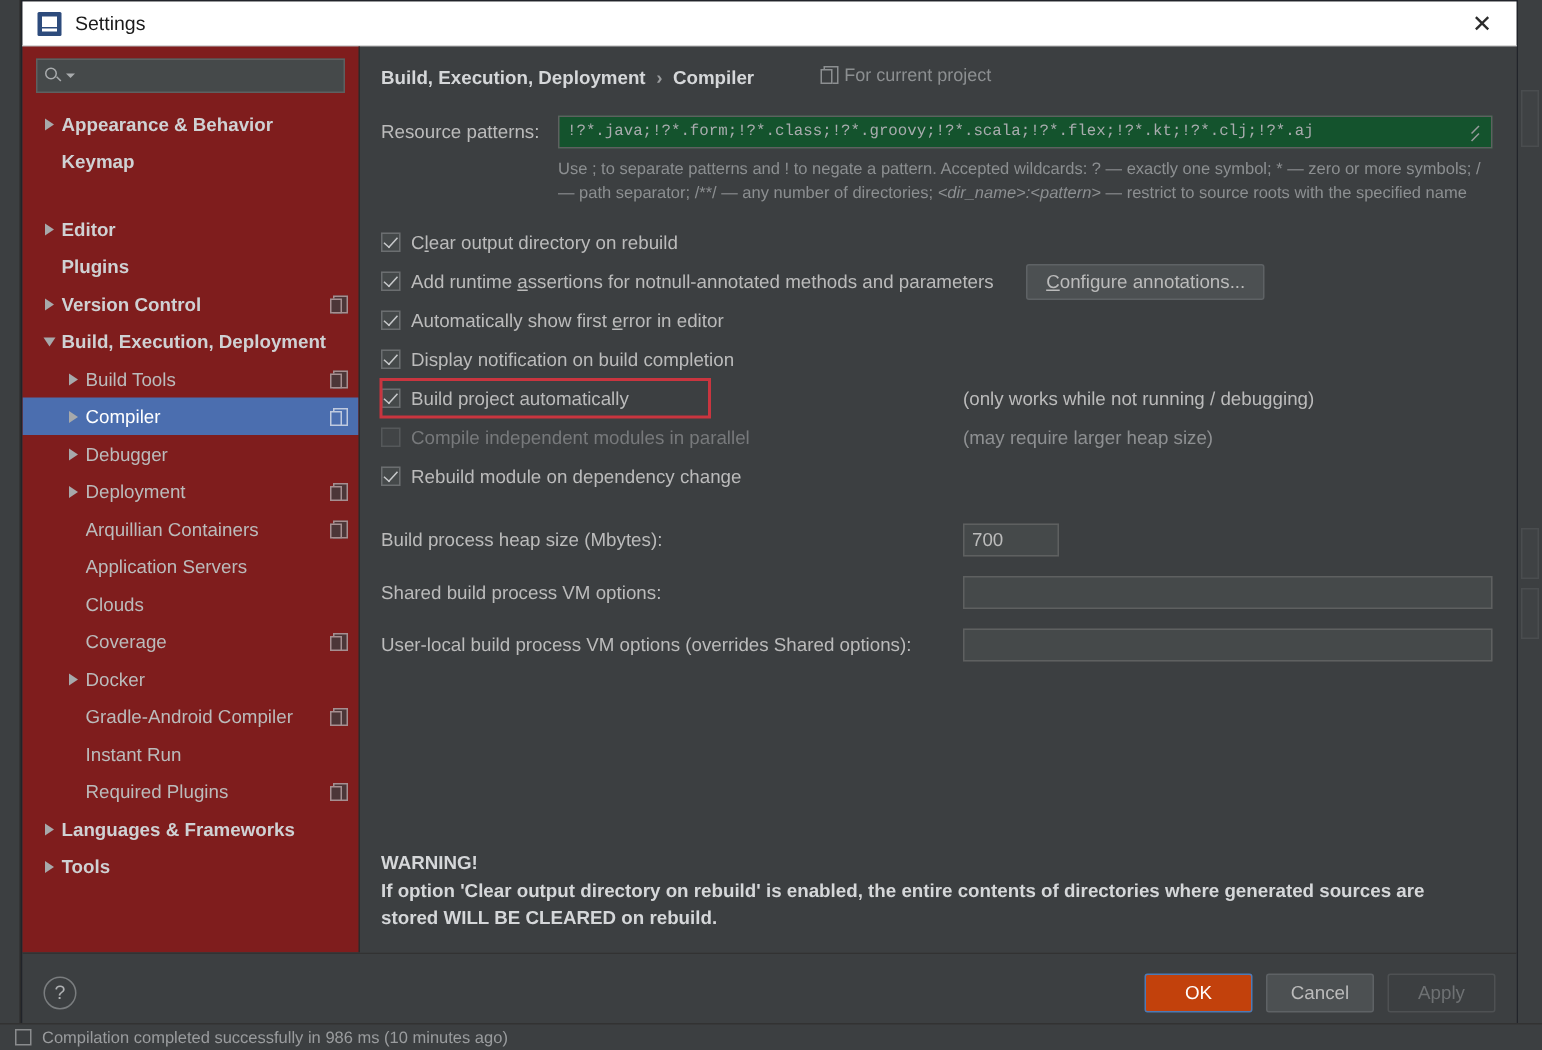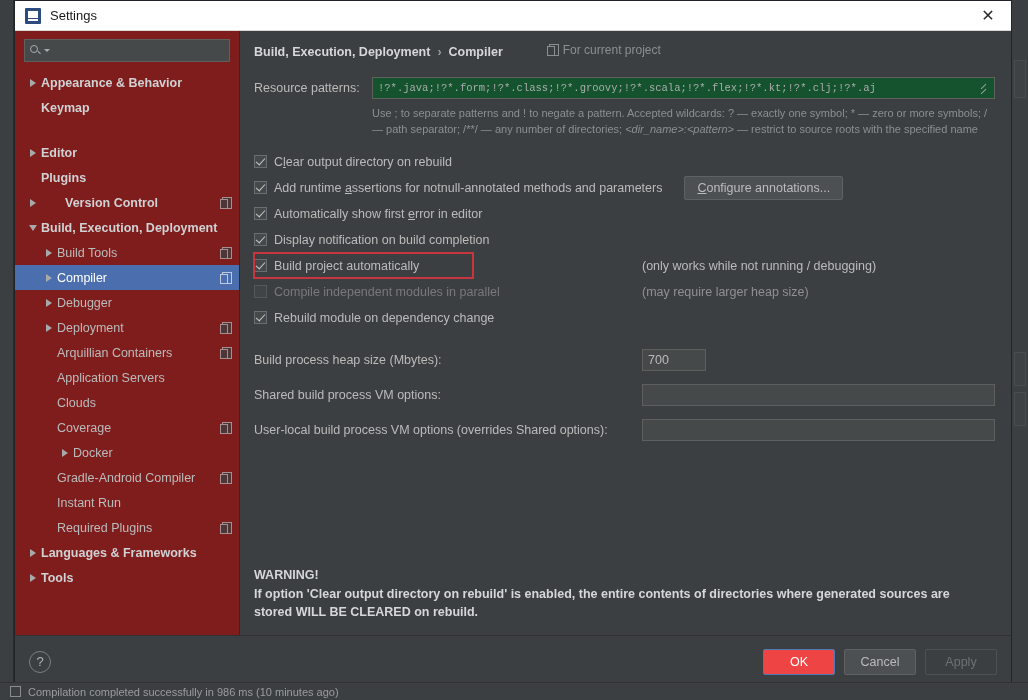--- a/index.html
+++ b/index.html
@@ -288,21 +288,21 @@
     display: flex; align-items: center; justify-content: center;
     font-size: 13px; cursor: pointer; flex: none;
   }
   #footer-spacer { flex: 1; }
   .dlg-btn {
     min-width: 72px; height: 26px; margin-left: 9px;
     font-size: 12.5px; font-family: "Liberation Sans", sans-serif;
     display: flex; align-items: center; justify-content: center;
     border-radius: 2px; cursor: pointer;
   }
-  #ok-button { background: #ef4444; border: 1px solid #4d7ab5; color: #ffffff; }
+  #ok-button { background: #c2410c; border: 1px solid #4d7ab5; color: #ffffff; }
   #cancel-button { background: #4c5052; border: 1px solid #5e6265; color: #bbbbbb; }
   #apply-button { background: #43464800; border: 1px solid #4e5153; color: #6e7173; cursor: default; }
 </style>
 </head>
 <body>
 
 <div id="ide-backdrop">
   <div id="ide-left-strip"></div>
   <div id="ide-right-strip">
     <div class="ide-ghost-box" style="left:2px;top:60px;width:12px;height:38px;"></div>
@@ -347,21 +347,21 @@
           <div class="tree-row bold" style="padding-left: 10px; margin-top: 20px;">
             <span class="tw">
               <span class="arrow-right"></span>
             </span>
             <span class="tree-label">Editor</span>
           </div>
           <div class="tree-row bold" style="padding-left: 10px;">
             <span class="tw"></span>
             <span class="tree-label">Plugins</span>
           </div>
-          <div class="tree-row bold" style="padding-left: 10px; gap: 24px;">
+          <div class="tree-row bold" style="padding-left: 10px;">
             <span class="tw">
               <span class="arrow-right"></span>
             </span>
             <span class="tree-label">Version Control</span>
             <span class="proj-icon"></span>
           </div>
           <div class="tree-row bold" style="padding-left: 10px;">
             <span class="tw">
               <span class="arrow-down"></span>
             </span>
@@ -405,21 +405,21 @@
           </div>
           <div class="tree-row" style="padding-left: 26px;">
             <span class="tw"></span>
             <span class="tree-label">Clouds</span>
           </div>
           <div class="tree-row" style="padding-left: 26px;">
             <span class="tw"></span>
             <span class="tree-label">Coverage</span>
             <span class="proj-icon"></span>
           </div>
-          <div class="tree-row" style="padding-left: 26px; margin-left: 16px;">
+          <div class="tree-row" style="padding-left: 26px;">
             <span class="tw">
               <span class="arrow-right"></span>
             </span>
             <span class="tree-label">Docker</span>
           </div>
           <div class="tree-row" style="padding-left: 26px;">
             <span class="tw"></span>
             <span class="tree-label">Gradle-Android Compiler</span>
             <span class="proj-icon"></span>
           </div>

